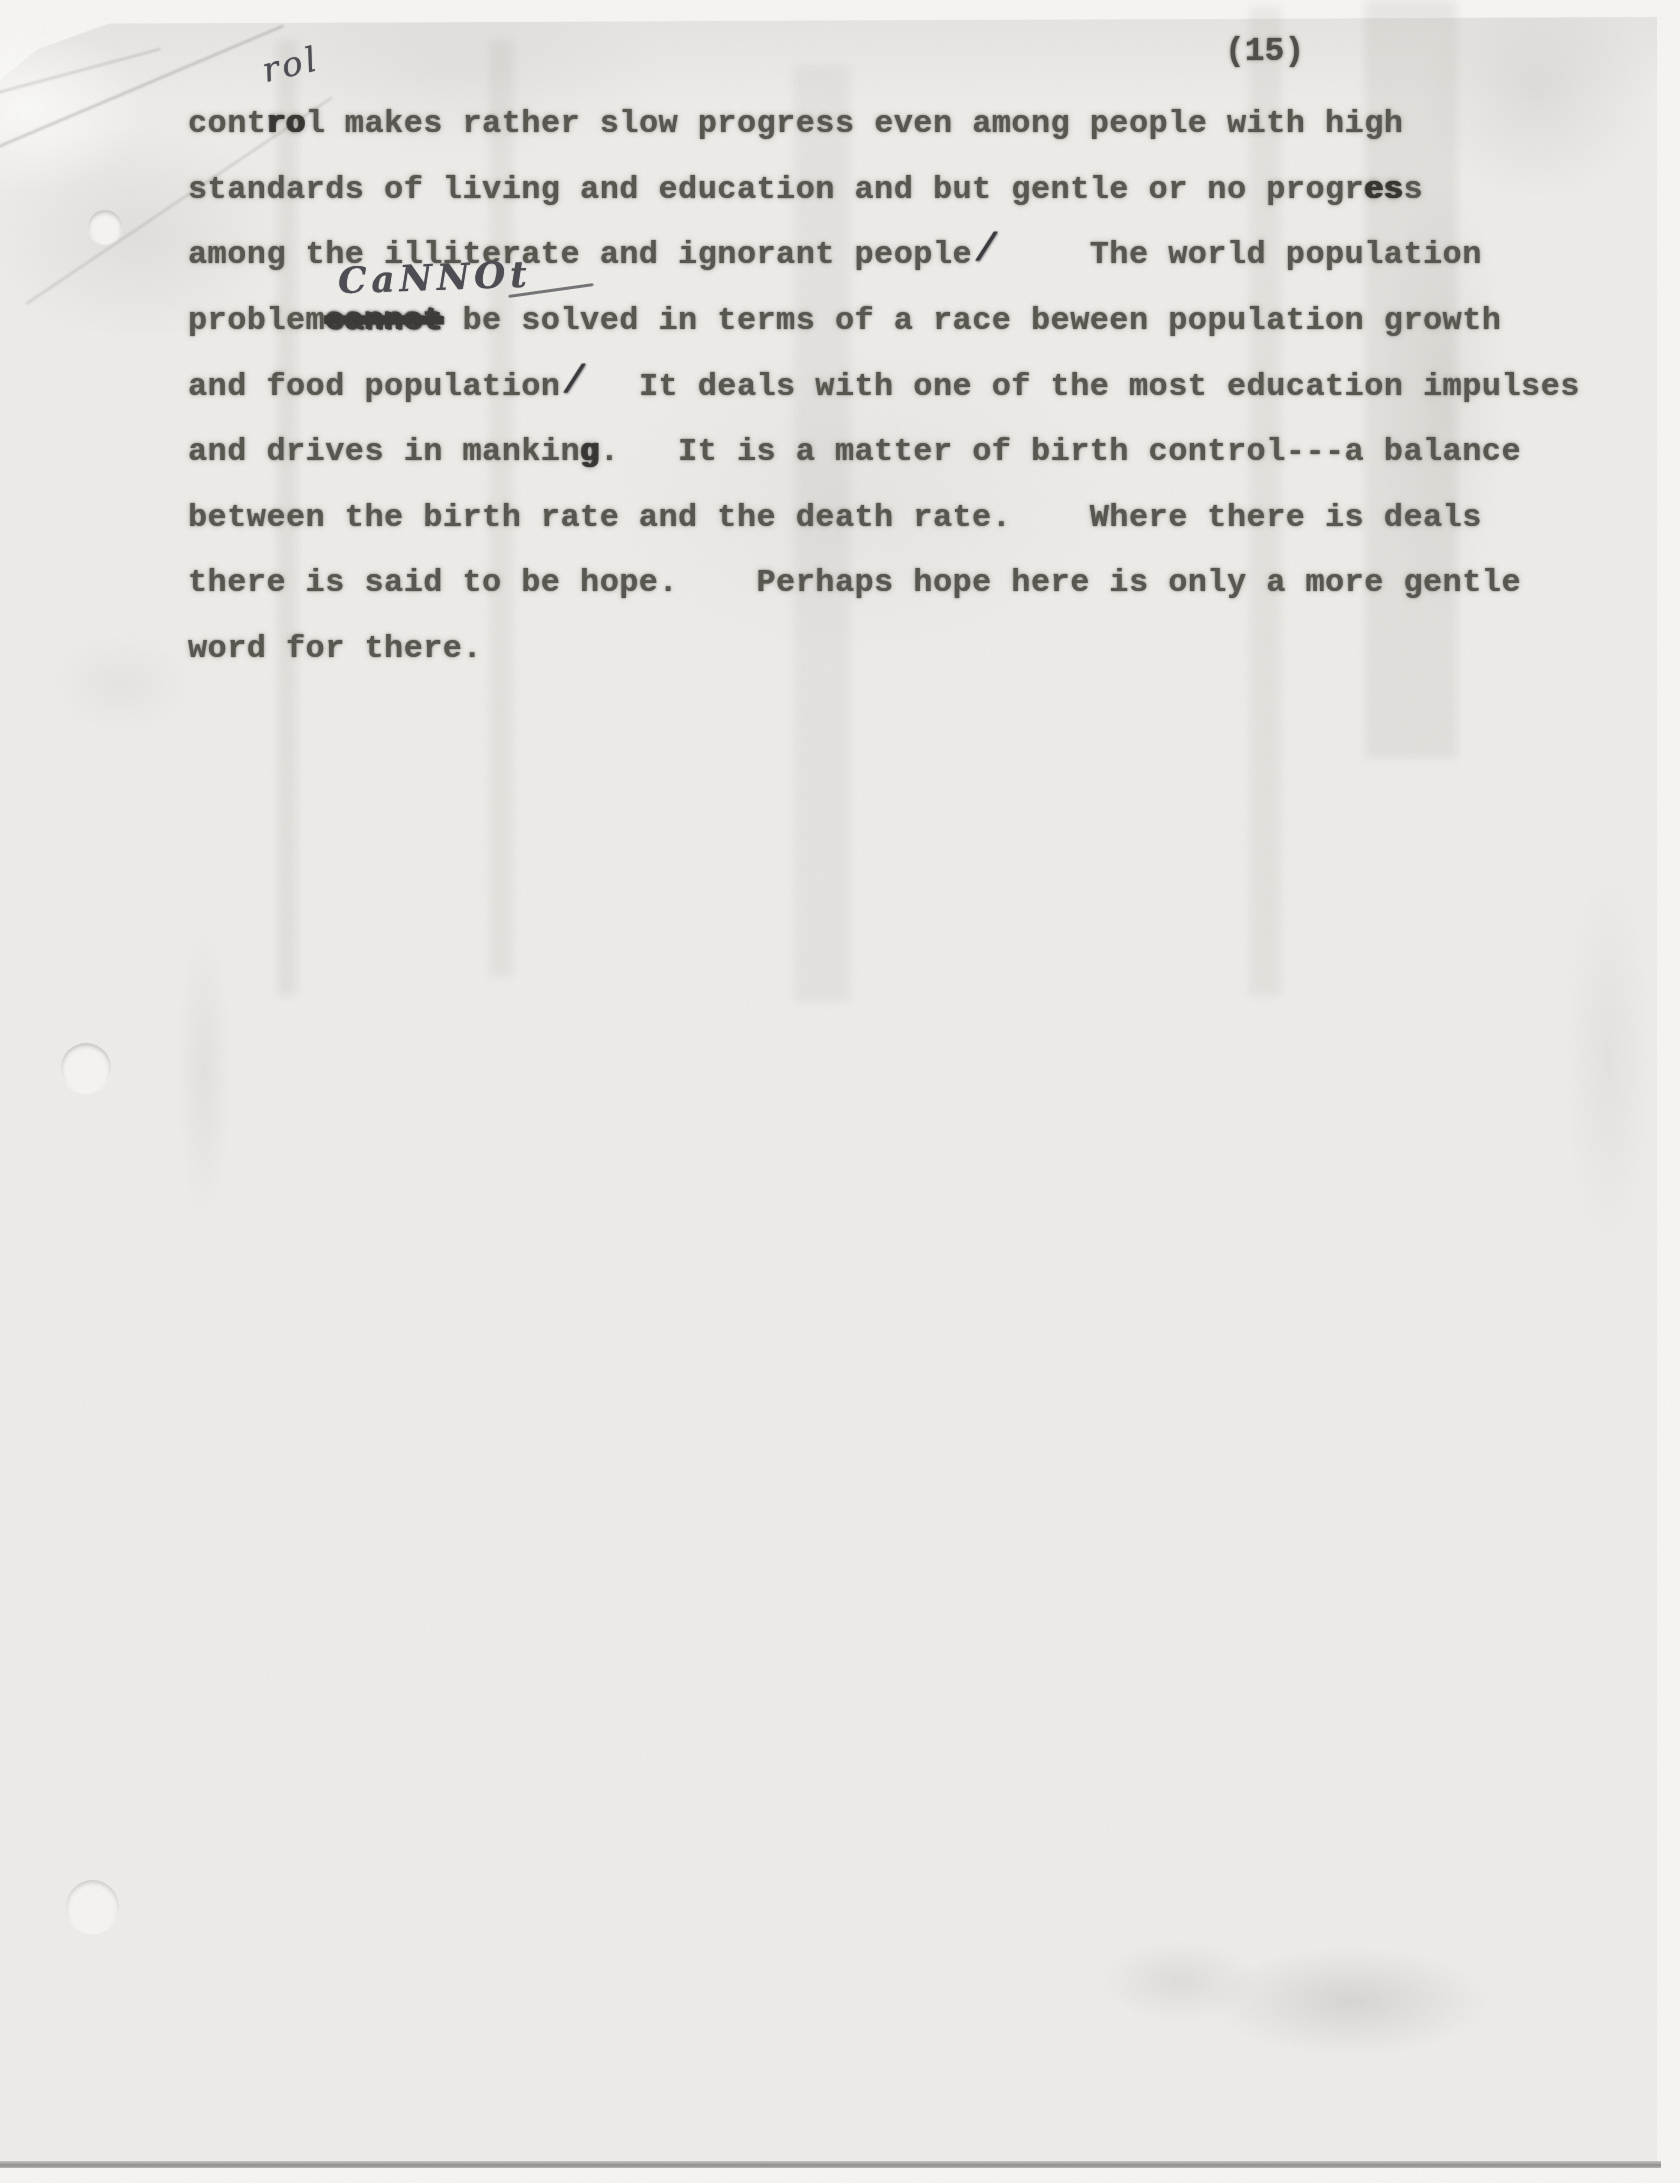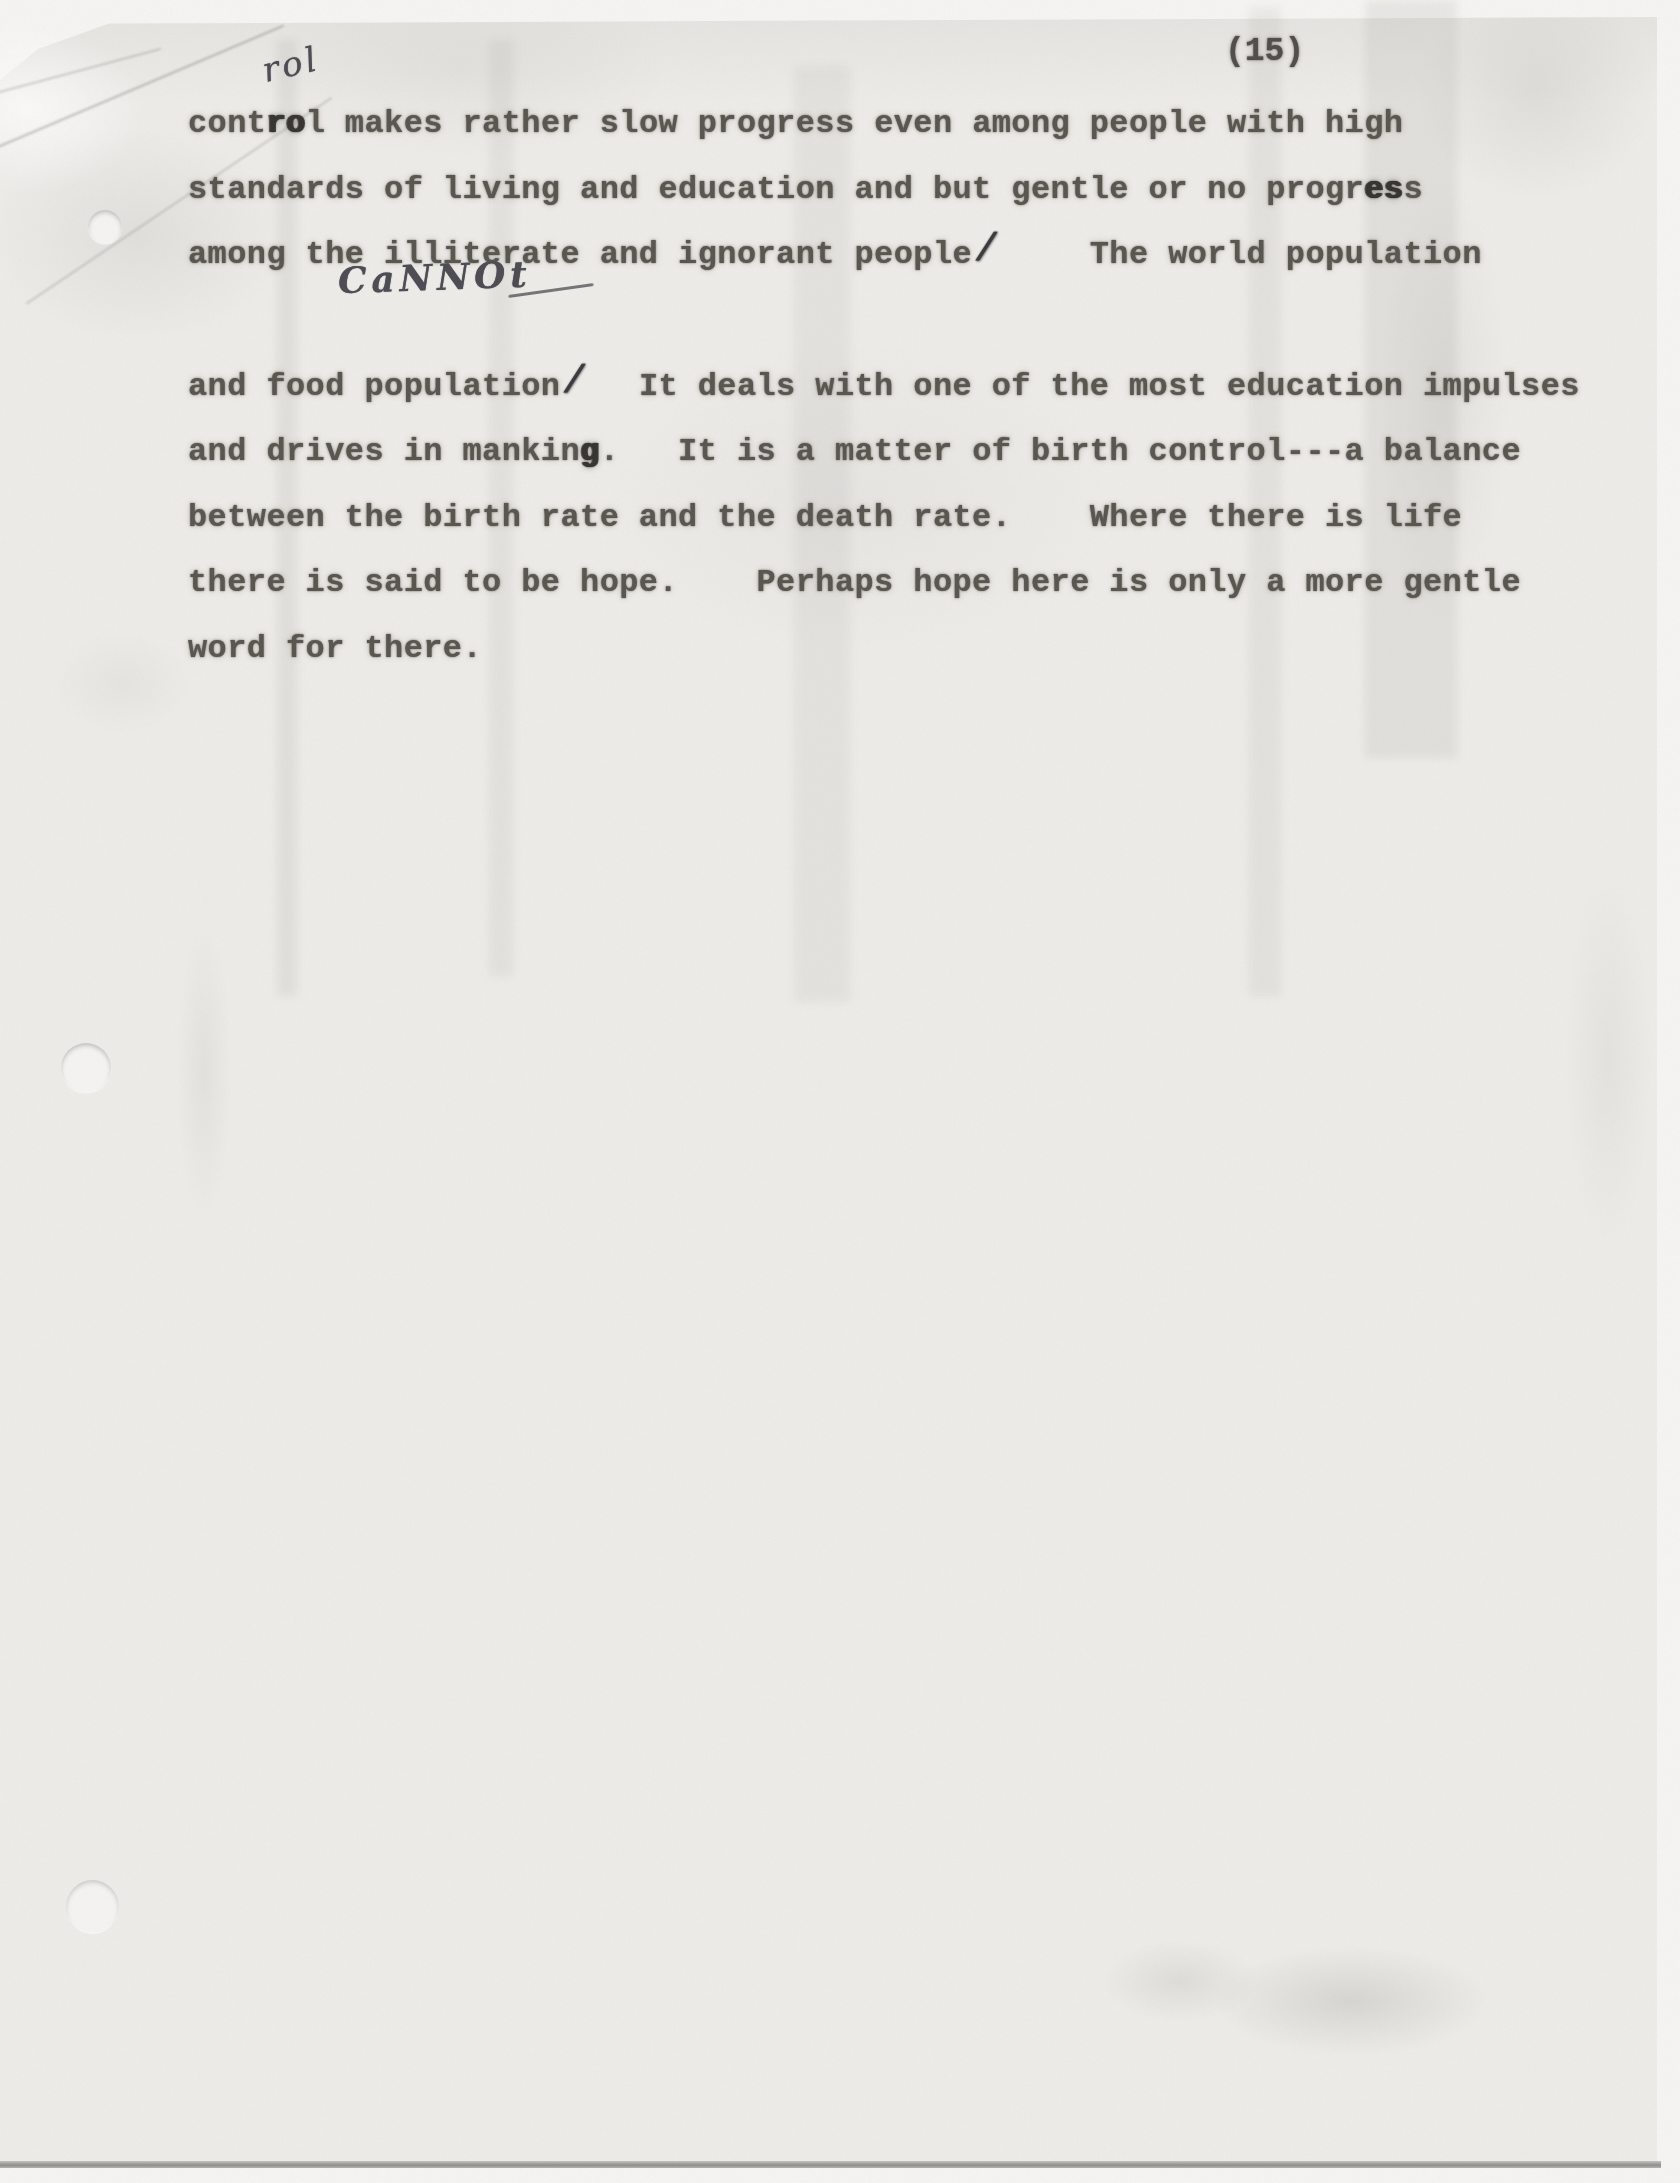--- a/index.html
+++ b/index.html
@@ -129,23 +129,24 @@
 <div class="hole h1"></div>
 <div class="hole h2"></div>
 <div class="hole h3"></div>
 
 <div class="page-num">(15)</div>
 
 <div class="ts-block">
     <div class="ts-line" style="top: 104px;"><span>cont</span><span class="seg-xx">ro</span><span>l makes rather slow progress even among people with high</span></div>
     <div class="ts-line" style="top: 170px;"><span>standards of living and education and but gentle or no progr</span><span class="seg-xx">es</span><span>s</span></div>
     <div class="ts-line" style="top: 235px;"><span>among the illiterate and ignorant people</span><span class="seg-slash">/</span><span>     The world population</span></div>
+    <div class="ts-line" style="top: 301px;"><span>problem</span><span class="seg-blot">cannot</span><span> be solved in terms of a race beween population growth</span></div>
     <div class="ts-line" style="top: 367px;"><span>and food population</span><span class="seg-slash">/</span><span>   It deals with one of the most education impulses</span></div>
     <div class="ts-line" style="top: 432px;"><span>and drives in mankin</span><span class="seg-xx">g</span><span>.   It is a matter of birth control---a balance</span></div>
-    <div class="ts-line" style="top: 498px;"><span>between the birth rate and the death rate.    Where there is life</span></div>
+    <div class="ts-line" style="top: 498px;"><span>between the birth rate and the death rate.    Where there is deals</span></div>
     <div class="ts-line" style="top: 563px;"><span>there is said to be hope.    Perhaps hope here is only a more gentle</span></div>
     <div class="ts-line" style="top: 629px;"><span>word for there.</span></div>
   </div>
 
 <div class="hand hand-rol">rol</div>
 <div class="hand hand-cannot">CaNNOt</div>
 <div class="pen-tail"></div>
 
 <div class="bottom-edge"></div>
 

